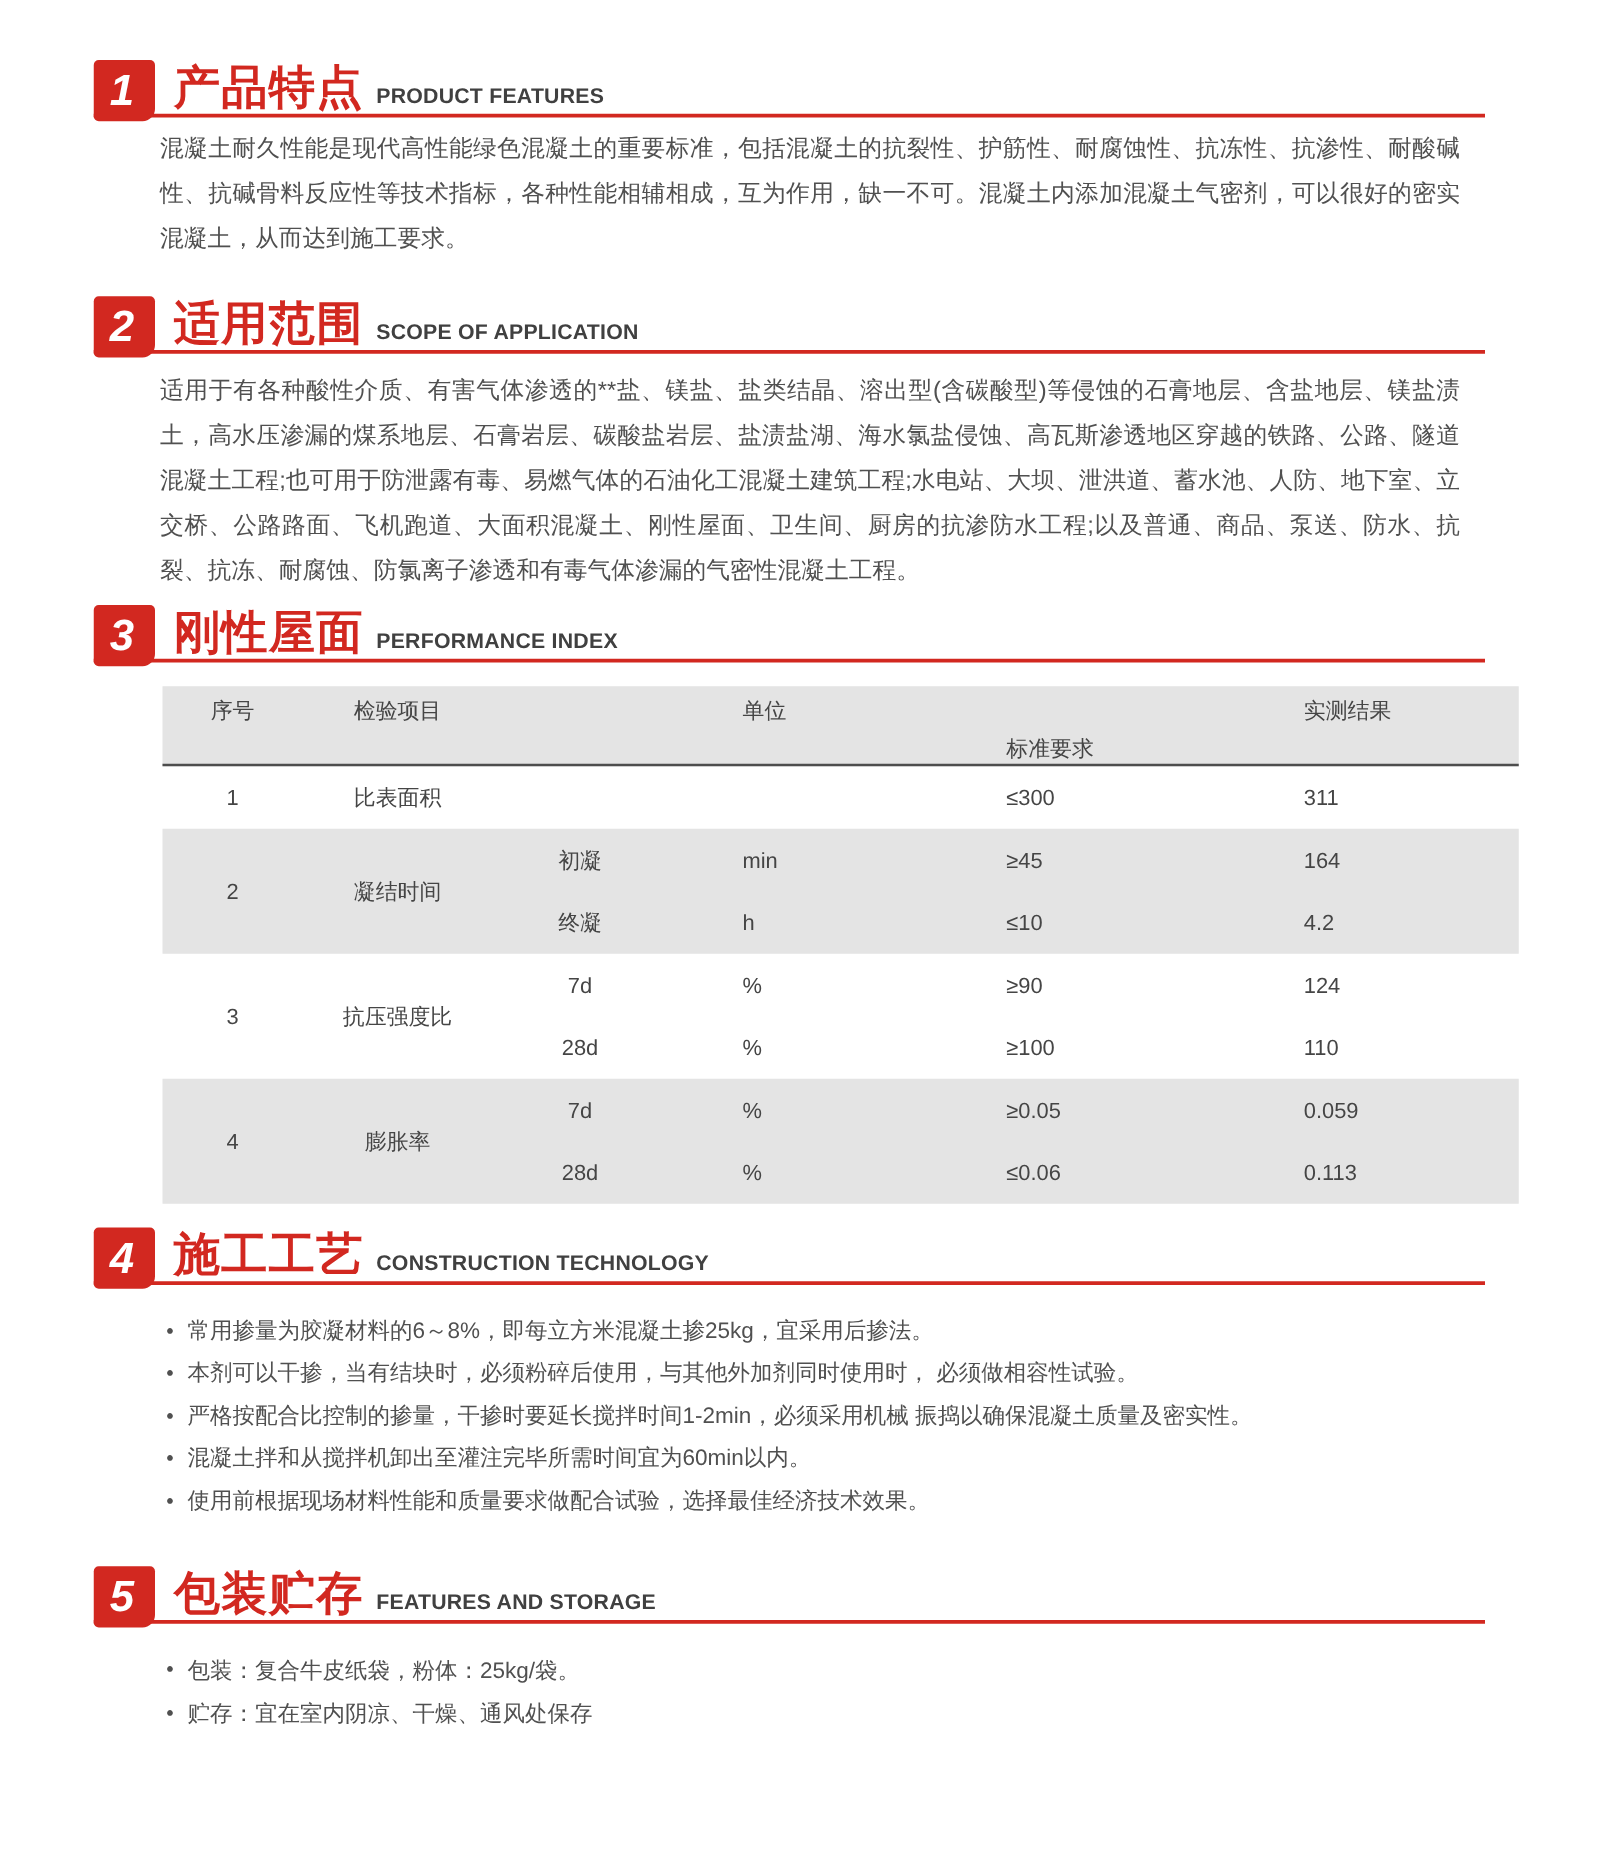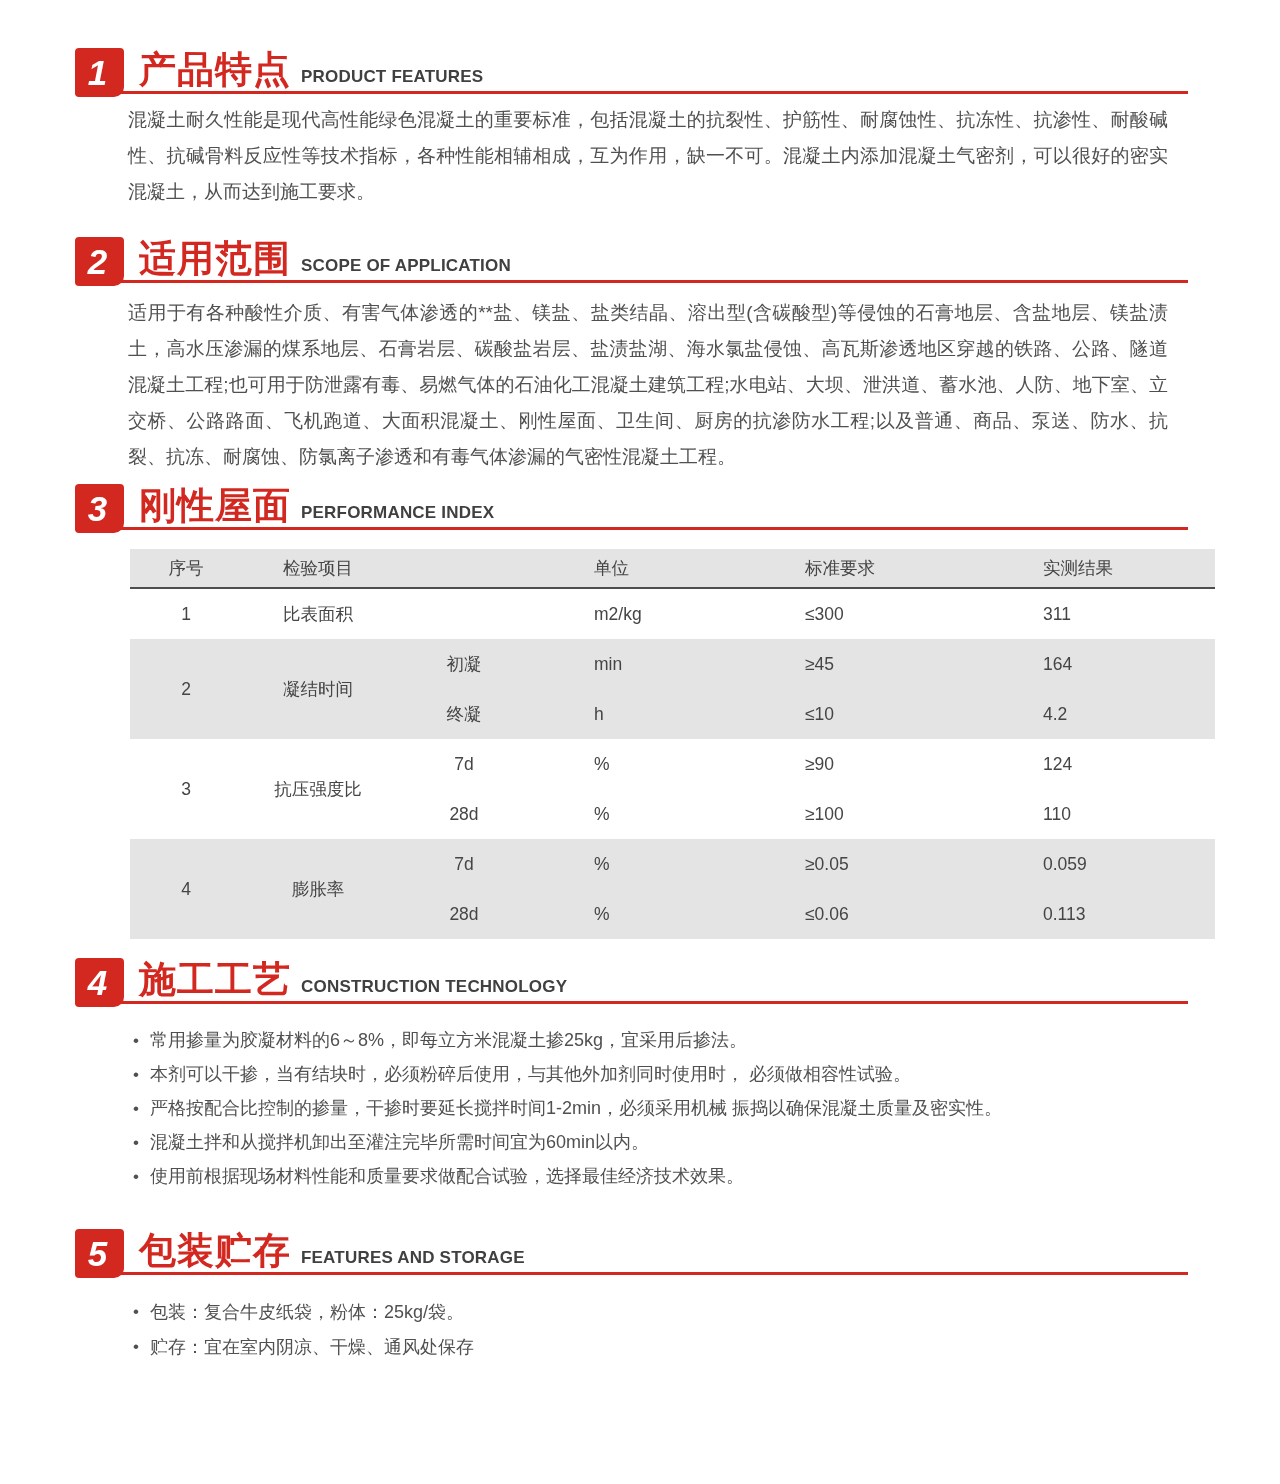--- a/index.html
+++ b/index.html
@@ -105,29 +105,28 @@
       <div class="title-en">PERFORMANCE INDEX</div>
     </div>
 
     <div class="ptable">
 
       <div class="band t-head">
         <div class="cell c-no">序号</div>
         <div class="cell c-item">检验项目</div>
         <div class="cell c-sub"></div>
         <div class="cell c-unit">单位</div>
+        <div class="cell c-res">实测结果</div>
         <div class="cell c-std">标准要求</div>
-        <div class="cell c-res">实测结果</div>
       </div>
 
       <div class="band rows1">
         <div class="cell c-no">1</div>
         <div class="cell c-item">比表面积</div>
         <div class="cell c-sub"></div>
-        <div class="cell c-unit">m2/kg</div>
         <div class="cell c-std">≤300</div>
         <div class="cell c-res">311</div>
       </div>
 
       <div class="band rows2 gray">
         <div class="cell c-no span2">2</div>
         <div class="cell c-item span2">凝结时间</div>
         <div class="cell c-sub">初凝</div>
         <div class="cell c-unit">min</div>
         <div class="cell c-std">≥45</div>

